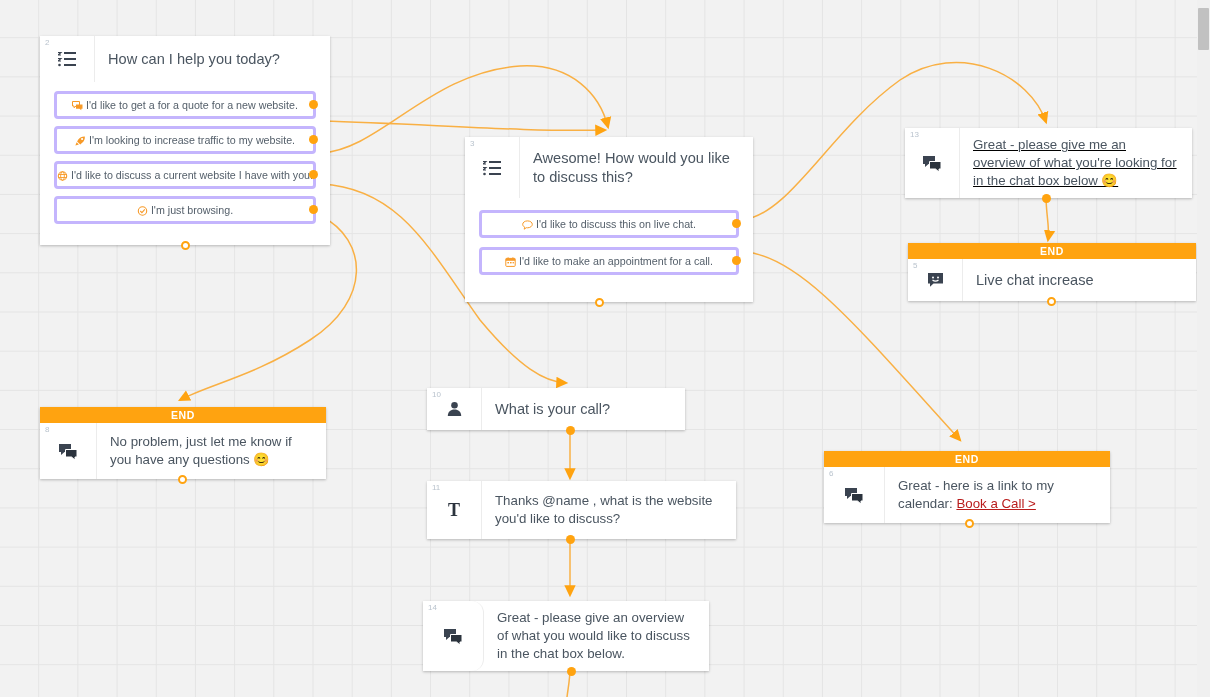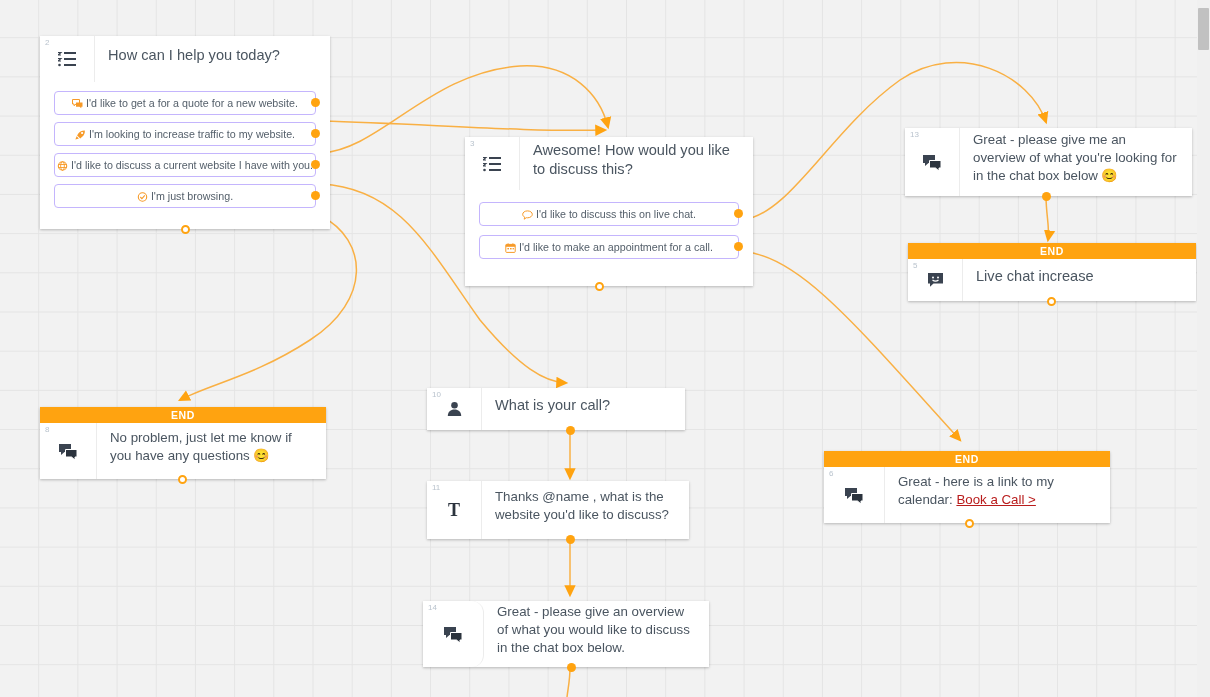--- a/index.html
+++ b/index.html
@@ -82,21 +82,21 @@
     display: flex;
     align-items: center;
     justify-content: center;
   }
   .node-icon svg { display: block; }
 
   .node-text {
     flex: 1;
     display: flex;
     align-items: center;
-    padding: 0 12px 8px 13px;
+    padding: 8px 12px 8px 13px;
     color: #4a5560;
     font-size: 14.6px;
     line-height: 19px;
   }
   .node-text.small {
     font-size: 13.3px;
     line-height: 18px;
   }
 
   .node-link {
@@ -104,21 +104,21 @@
     text-decoration: underline;
   }
 
   .options {
     padding: 9px 14px 14px 14px;
     position: relative;
   }
 
   .option {
     position: relative;
-    border: 1px solid #c4b5fd;
+    border: 3px solid #c4b5fd;
     border-radius: 4px;
     background: #ffffff;
     height: 22px;
     line-height: 22px;
     text-align: center;
     font-size: 10.7px;
     color: #55606b;
     margin-bottom: 7px;
     white-space: nowrap;
   }
@@ -307,21 +307,21 @@
               <rect x="7.6" y="5" width="1.3" height="1.4" fill="#F79A28"></rect>
             </svg>
         </span><span>I'd like to make an appointment for a call.</span>
         <span class="port-filled" style="right:-5px; top:6px;"></span>
       </div>
       <span class="port-hollow" style="left:130px; bottom:-4.5px;"></span>
     </div>
   </div>
 
   <div class="node" style="left:905px; top:128px; width:287px;">
-    <div class="node-body" style="min-height:68px;">
+    <div class="node-body" style="min-height:68px;text-decoration:underline;">
       <div class="node-gutter">
         <span class="node-num">13</span>
         <span class="node-icon">
           <svg width="20" height="17" viewBox="0 0 20 17">
               <path d="M1,1 h12 v8 h-6.5 l-3.5,3 v-3 h-2 z" fill="#3a4350"></path>
               <path d="M7.5,6.5 h11.5 v7.5 h-2 v3 l-3.5,-3 h-6 z" fill="#2b333d" stroke="#ffffff" stroke-width="1"></path>
             </svg>
         </span>
       </div>
       <div class="node-text small">Great - please give me an overview of what you're looking for in the chat box below 😊</div>
@@ -374,21 +374,21 @@
               <circle cx="7.5" cy="4.3" r="3.3" fill="#3a4350"></circle>
               <path d="M0.8,15 C0.8,10.8 3.6,8.6 7.5,8.6 C11.4,8.6 14.2,10.8 14.2,15 Z" fill="#3a4350"></path>
             </svg>
         </span>
       </div>
       <div class="node-text">What is your call?</div>
       <span class="port-filled" style="left:139px; bottom:-4.5px;"></span>
     </div>
   </div>
 
-  <div class="node" style="left:427px; top:481px; width:262px;">
+  <div class="node" style="left:427px; top:481px; width:309px;">
     <div class="node-body" style="min-height:58px;">
       <div class="node-gutter">
         <span class="node-num">11</span>
         <span class="node-icon" style="font-family:'Liberation Serif', serif; font-size:18px; font-weight:bold; color:#2b333d;">T</span>
       </div>
       <div class="node-text small">Thanks @name , what is the website you'd like to discuss?</div>
       <span class="port-filled" style="left:139px; bottom:-4.5px;"></span>
     </div>
   </div>
 

